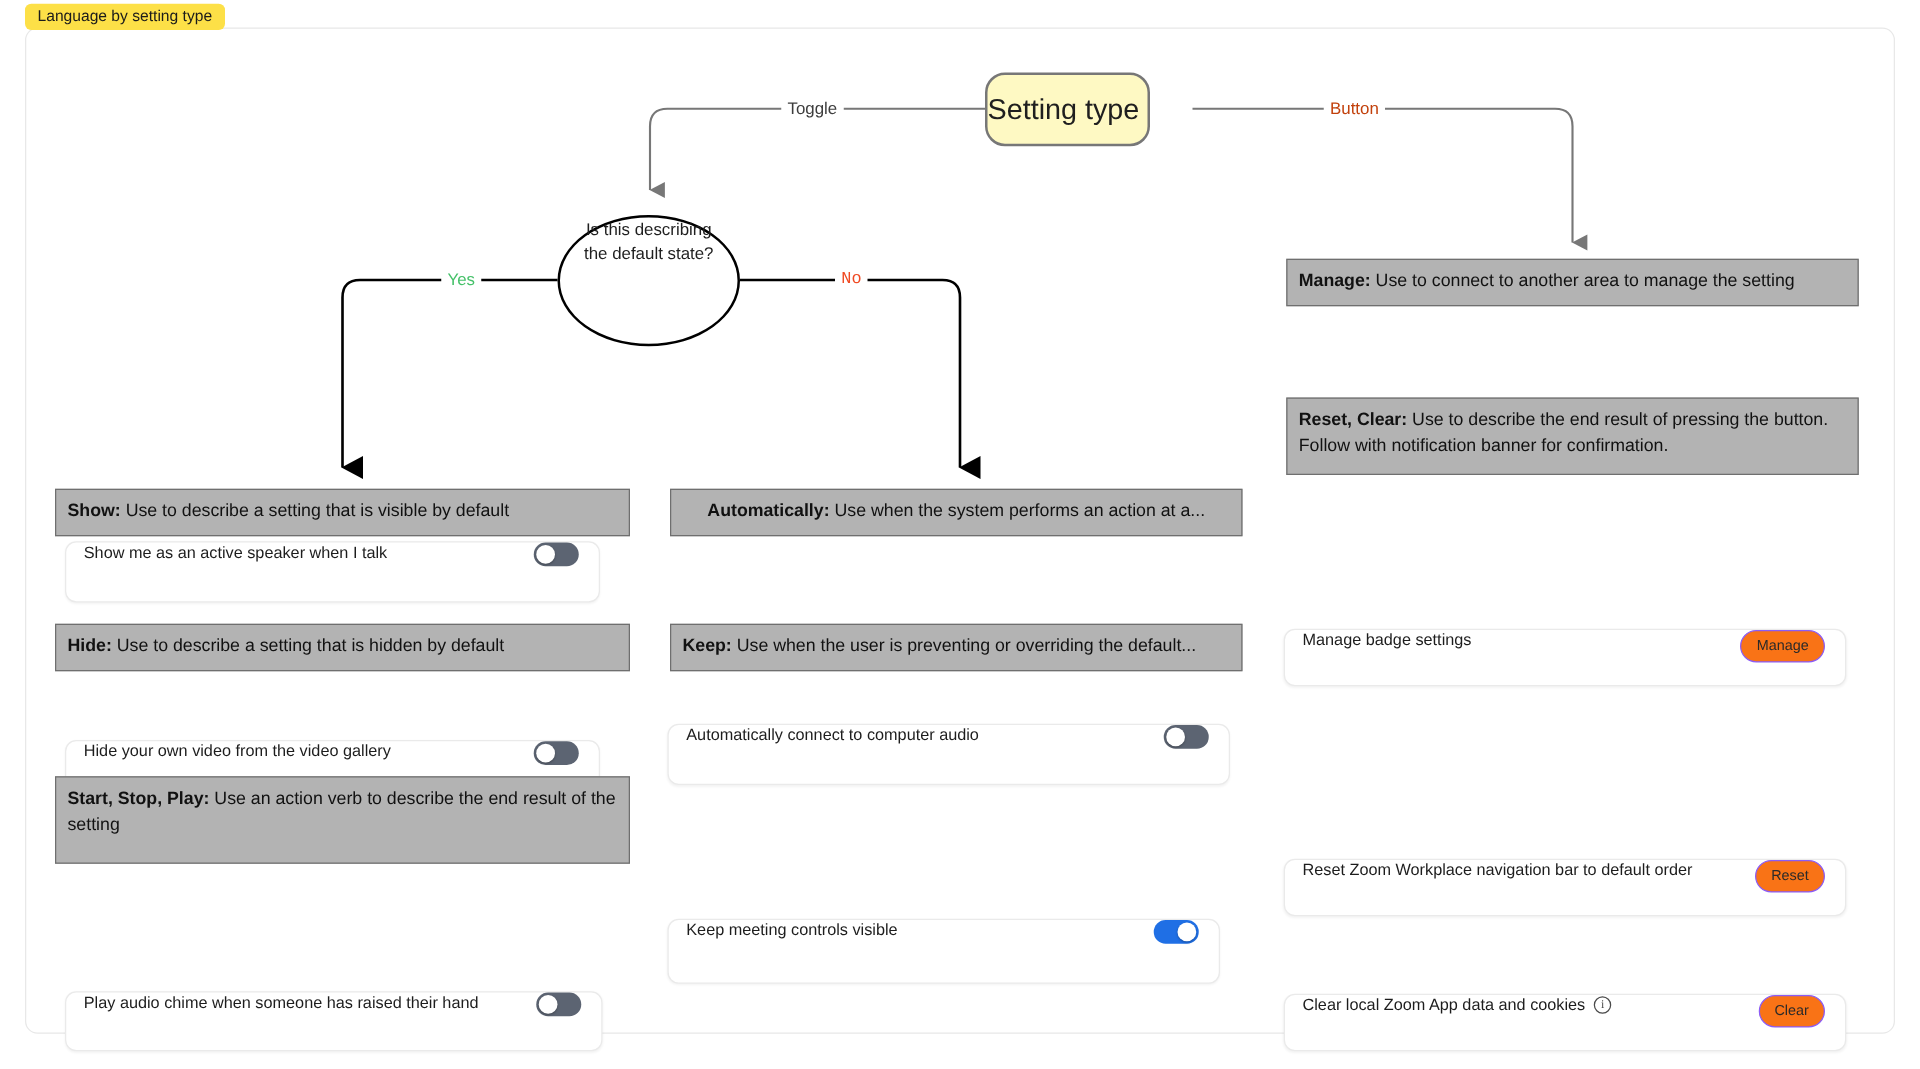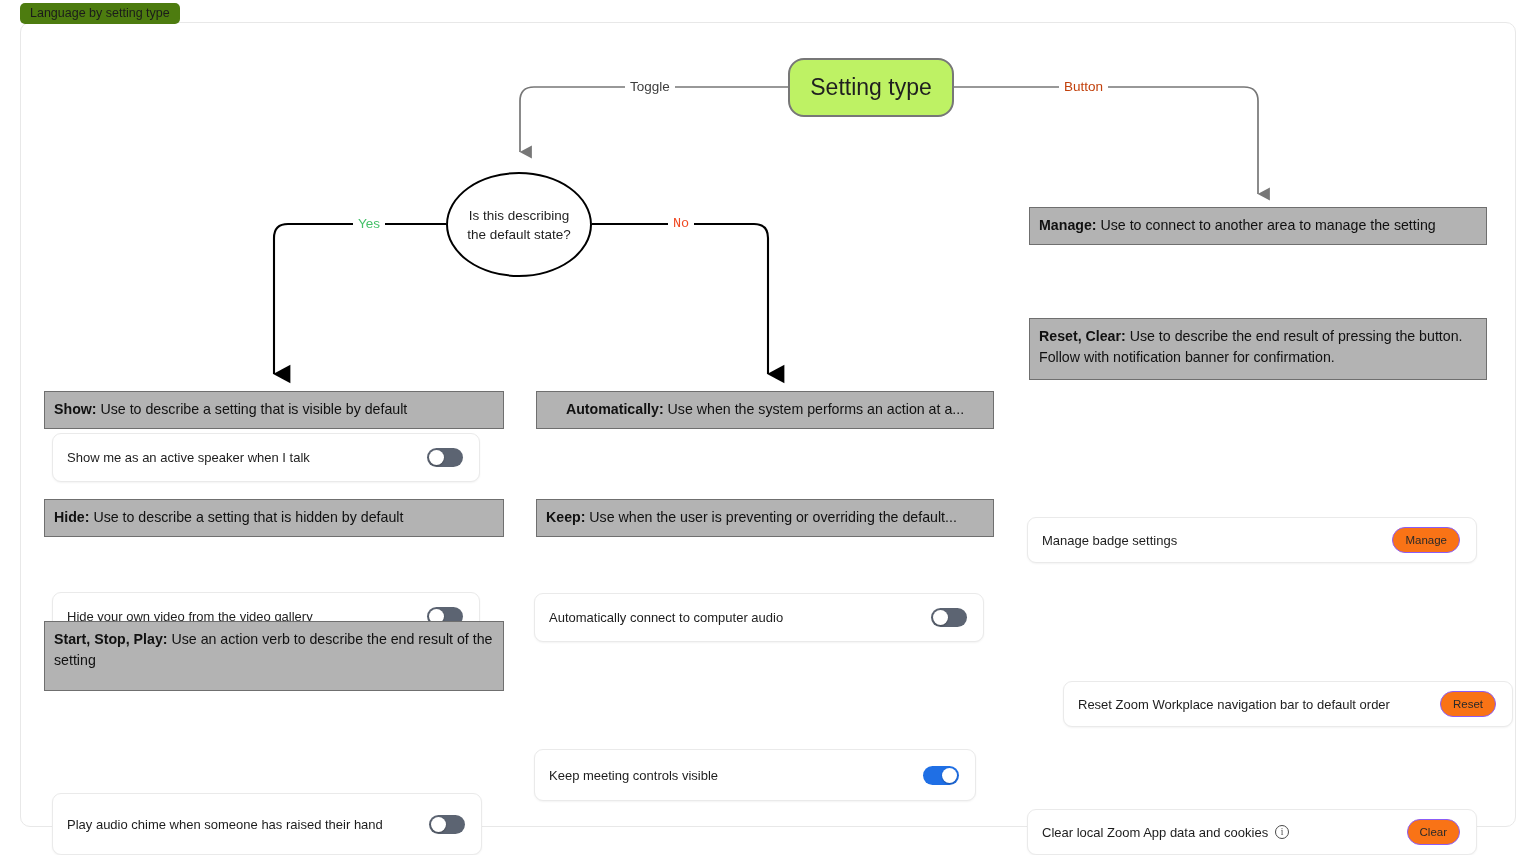--- a/index.html
+++ b/index.html
@@ -8,21 +8,21 @@
     width: 1536px; height: 855px;
     background: #ffffff;
     font-family: "Liberation Sans", sans-serif;
     overflow: hidden;
   }
   #root { position: relative; width: 1536px; height: 855px; }
 
   
   .tab-pill {
     position: absolute; left: 20px; top: 3px;
-    background: #4d7c0f; color: #1b1b1b;
+    background: #fde047; color: #1b1b1b;
     border-radius: 5px;
     padding: 3px 10px 4px 10px;
     font-size: 12.5px; line-height: 14px;
     white-space: nowrap;
     z-index: 5;
   }
 
   
   .canvas {
     position: absolute; left: 20px; top: 22px;
@@ -31,34 +31,34 @@
     border: 1px solid #e8e8e8;
     border-radius: 10px;
   }
 
   
   .wires { position: absolute; left: 0; top: 0; width: 1536px; height: 855px; pointer-events: none; }
 
   
   .root-node {
     position: absolute; left: 788px; top: 58px;
-    width: 166px; height: 59px;
+    width: 132px; height: 59px;
     border: 2px solid #777777;
     border-radius: 16px;
-    background: #bef264;
-    display: flex; align-items: center; justify-content: center;
+    background: #fef9c3;
+    display: flex; align-items: center; justify-content: flex-start;
     font-size: 23px; color: #1f1f1f;
   }
   .decision-node {
     position: absolute; left: 446px; top: 172px;
     width: 146px; height: 105px;
     border: 2.5px solid #000000;
     border-radius: 50%;
     background: #ffffff;
-    display: flex; align-items: center; justify-content: center;
+    display: flex; justify-content: center;
     text-align: center;
     font-size: 13.5px; color: #1f1f1f; line-height: 19px;
     padding: 0 14px;
   }
 
   .edge-label {
     position: absolute;
     font-size: 13.5px;
     background: #ffffff;
     padding: 0 5px;
@@ -80,21 +80,21 @@
     padding: 7px 9px 8px 9px;
   }
   .banner b { font-weight: bold; }
 
   
   .setting-card {
     background: #ffffff;
     border: 1px solid #eaeaea;
     border-radius: 9px;
     box-shadow: 0 1px 2px rgba(0,0,0,0.05);
-    display: flex; align-items: center;
+    display: flex; align-items: flex-start;
     padding: 0 16px 0 14px;
     position: relative;
   }
   .setting-label {
     font-size: 13px; color: #1d1d1d;
     flex: 1;
     display: flex; align-items: center; gap: 7px;
   }
   .info-icon {
     width: 14px; height: 14px; flex: none;
@@ -193,21 +193,21 @@
     <div class="toggle">
         <div class="knob"></div>
       </div>
   </div>
 
   <div class="group" style="left:44px; top:607px; width:460px;margin-top:14px;">
     <div class="banner" style="height:70px;">
       <b>Start, Stop, Play:</b><span> Use an action verb to describe the end result of the setting</span>
     </div>
   </div>
-  <div class="setting-card" style="left:52px; top:695px; width:430px; height:62px;">
+  <div class="setting-card" style="left:52px; top:695px; width:430px; height:48px;">
     <div class="setting-label">
       <span>Play audio chime when someone has raised their hand</span>
     </div>
     <div class="toggle">
         <div class="knob"></div>
       </div>
   </div>
 
   <div class="group" style="left:536px; top:391px; width:458px;text-align:center;">
     <div class="banner">
@@ -247,21 +247,21 @@
       <span>Manage badge settings</span>
     </div>
     <button class="pill-btn">Manage</button>
   </div>
 
   <div class="group" style="left:1029px; top:318px; width:458px;">
     <div class="banner" style="height:62px;">
       <b>Reset, Clear:</b><span> Use to describe the end result of pressing the button. Follow with notification banner for confirmation.</span>
     </div>
   </div>
-  <div class="setting-card" style="left:1027px; top:374px; width:450px; height:46px;margin-left:36px;">
+  <div class="setting-card" style="left:1027px; top:394px; width:450px; height:46px;">
     <div class="setting-label">
       <span>Reset Zoom Workplace navigation bar to default order</span>
     </div>
     <button class="pill-btn">Reset</button>
   </div>
   <div class="setting-card" style="left:1027px; top:456px; width:450px; height:46px;">
     <div class="setting-label">
       <span>Clear local Zoom App data and cookies</span>
       <span class="info-icon">i</span>
     </div>

